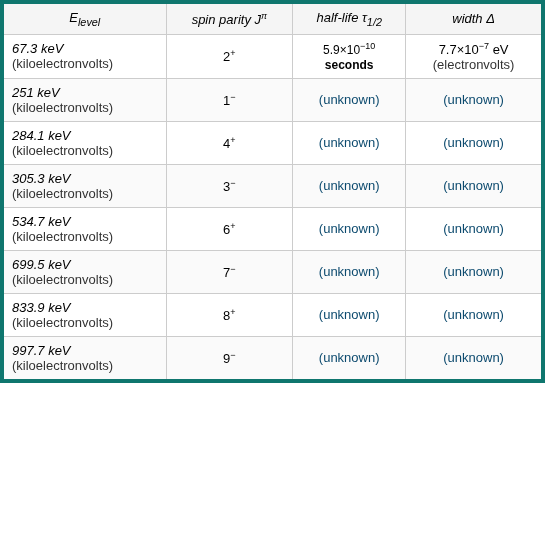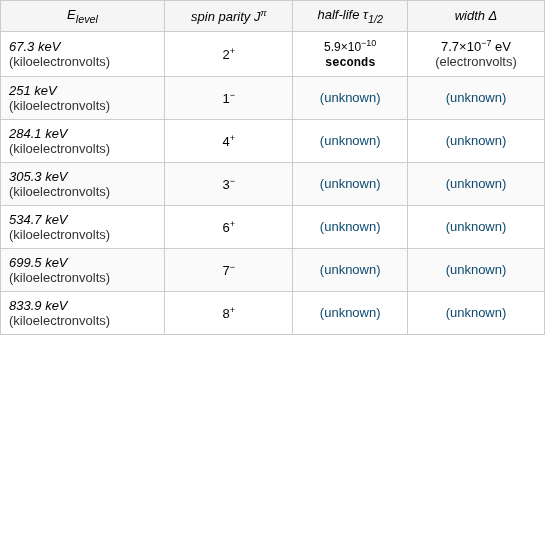--- a/index.html
+++ b/index.html
@@ -10,21 +10,21 @@
     body {
       font-family: Arial, sans-serif;
       font-size: 13px;
       background: #fff;
       width: 545px;
       min-height: 549px;
     }
     table {
       width: 545px;
       border-collapse: collapse;
-      border: 1px solid #0f766e;
+      border: 4px solid #0f766e;
     }
     th, td {
       border: 1px solid #ccc;
       padding: 6px 8px;
       text-align: center;
       vertical-align: middle;
     }
     th {
       background: #f5f5f5;
       font-weight: normal;
@@ -39,21 +39,20 @@
       color: #333;
     }
     sup {
       font-size: 9px;
     }
     .half-life-val {
       font-size: 12px;
     }
     .bold-seconds {
       font-weight: bold;
-      font-family: Liberation Mono, monospace;
     }
     .unknown {
       color: #0c4a6e;
     }
     tr:nth-child(even) {
       background: #fafafa;
     }
   </style>
 </head>
 <body>
@@ -111,14 +110,20 @@
         <td><span>7<sup>−</sup></span></td>
         <td><span class="unknown">(unknown)</span></td>
         <td><span class="unknown">(unknown)</span></td>
       </tr>
       <tr>
         <td><span><i>833.9 keV</i></span><br><span class="unit">(kiloelectronvolts)</span></td>
         <td><span>8<sup>+</sup></span></td>
         <td><span class="unknown">(unknown)</span></td>
         <td><span class="unknown">(unknown)</span></td>
       </tr>
+      <tr>
+        <td><span><i>997.7 keV</i></span><br><span class="unit">(kiloelectronvolts)</span></td>
+        <td><span>9<sup>−</sup></span></td>
+        <td><span class="unknown">(unknown)</span></td>
+        <td><span class="unknown">(unknown)</span></td>
+      </tr>
     </tbody>
 </table>
 
 </body></html>

